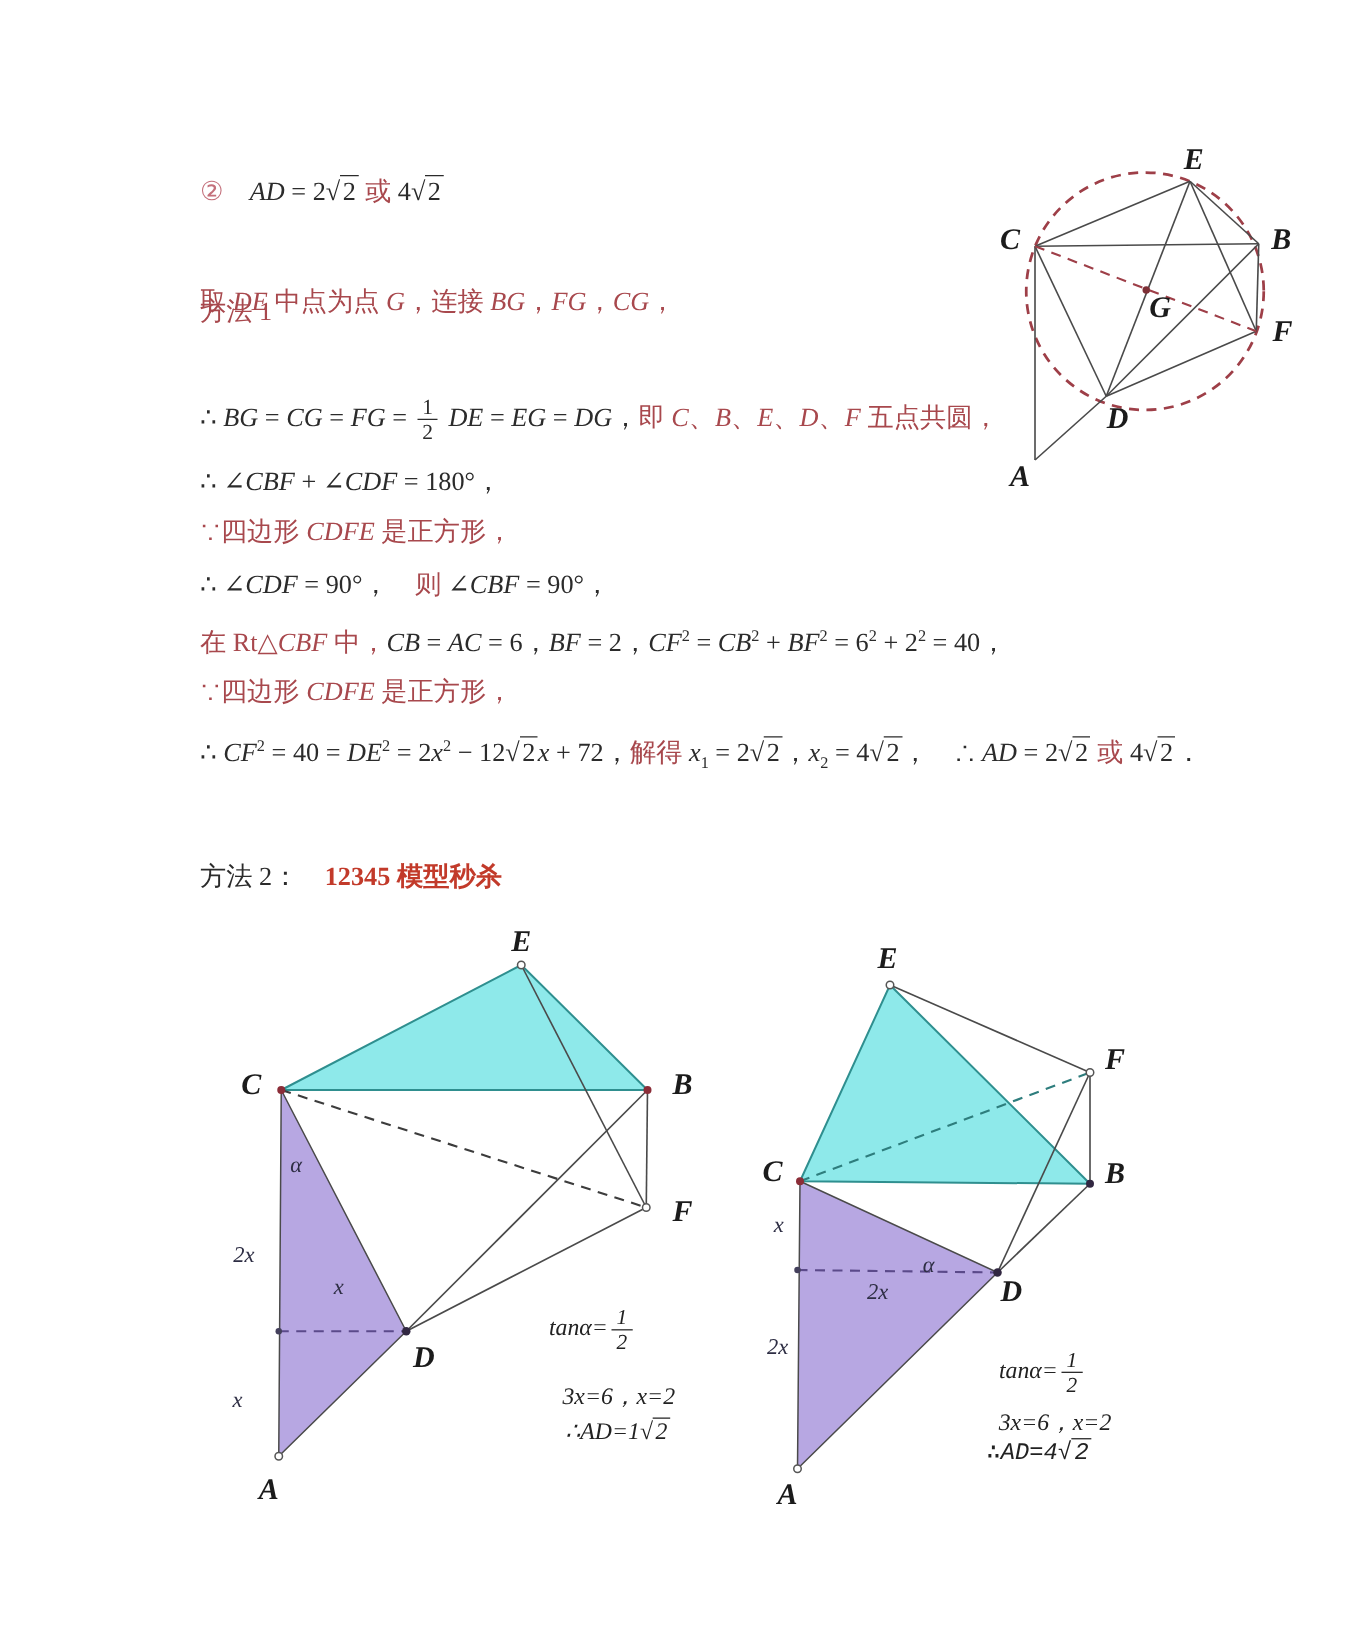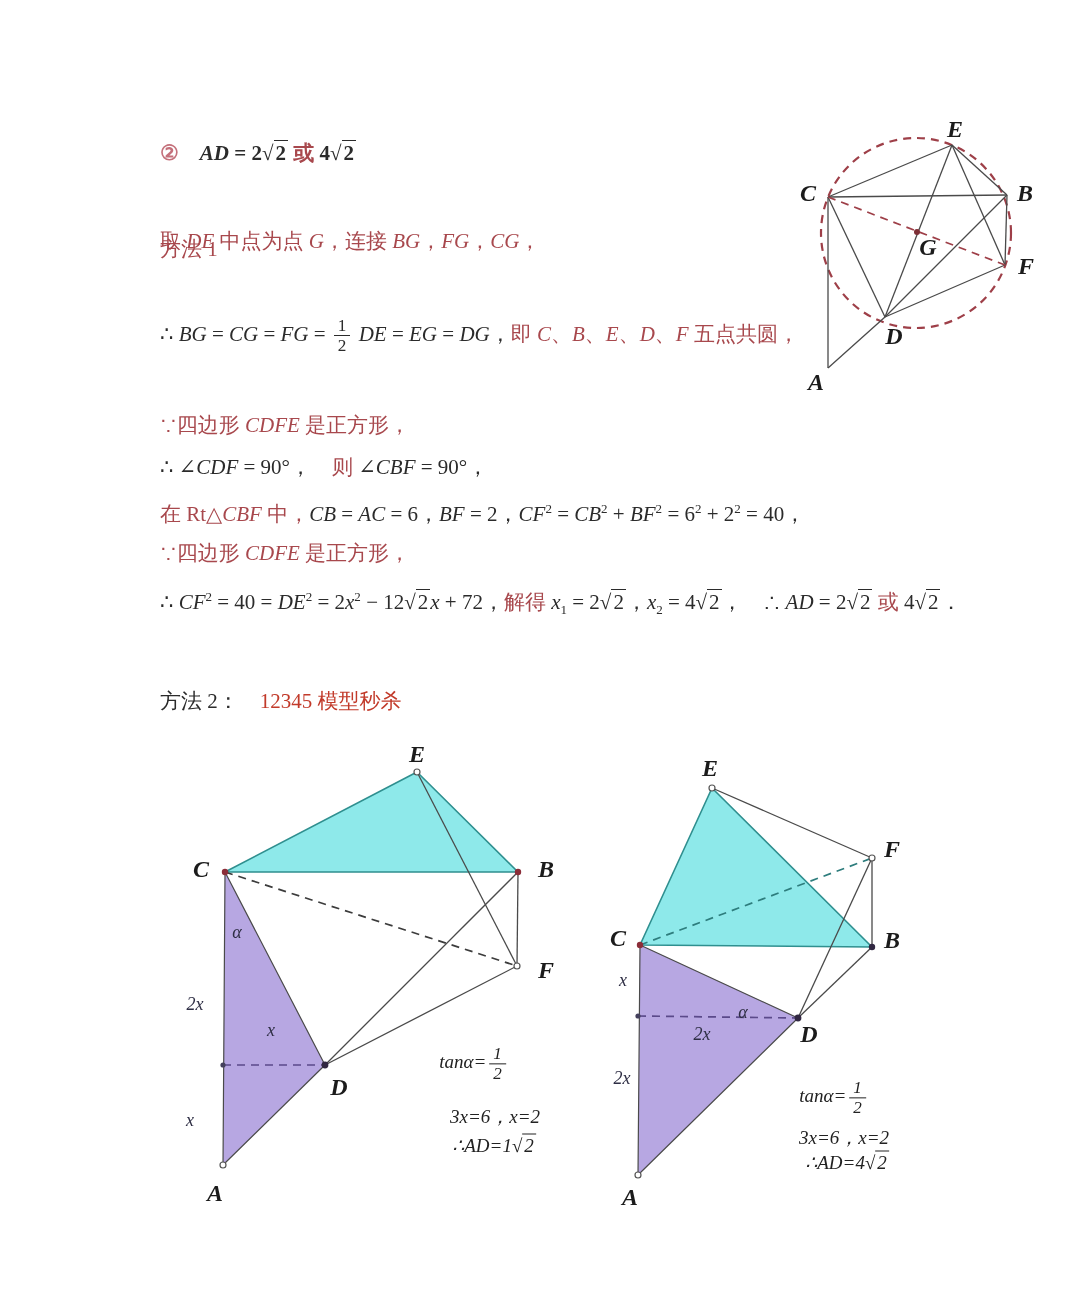--- a/index.html
+++ b/index.html
@@ -6,21 +6,21 @@
   body{
     width:1080px;height:1308px;position:relative;background:#ffffff;
     font-family:"Liberation Serif","DejaVu Serif",serif;color:#2b2b2b;
     overflow:hidden;
   }
   .solution{position:absolute;left:0;top:0;width:1080px;height:1308px;}
   .mline{
     position:absolute;left:160px;font-size:21px;line-height:34px;white-space:nowrap;
   }
   .it{font-style:italic;}
-  .bd{font-weight:normal;}
+  .bd{font-weight:bold;}
   .red{color:#a8484d;}
   .red2{color:#c23a2a;}
   .pink{color:#c4707b;}
   sup,sub{font-size:0.62em;}
   .sqrt{white-space:nowrap;}
   .sqrt::before{content:"√";font-style:normal;}
   .sqrt .rad{border-top:1.4px solid currentColor;padding:0 2px;}
   .frac{
     display:inline-flex;flex-direction:column;vertical-align:middle;
     text-align:center;font-size:0.82em;line-height:1.12;margin:0 3px;
@@ -32,27 +32,28 @@
   .dlabel{position:absolute;transform:translate(-50%,-50%);white-space:nowrap;}
   .pt{font-weight:bold;font-style:italic;font-size:24px;color:#1b1b1b;}
   .sm{font-style:italic;font-size:18px;color:#2e2e44;}
   .fm{font-style:italic;font-size:19px;color:#222222;margin-top:28px;}
   .fm .frac{font-size:0.9em;}
 </style>
 </head>
 <body>
 
 <section class="solution">
-    <div class="mline" style="top: 136px; font-weight: bold;"><span class="pink">②</span><span>　</span><span class="it">AD</span><span> = 2</span><span class="sqrt"><span class="rad">2</span></span><span class="red"> 或 </span><span>4</span><span class="sqrt"><span class="rad">2</span></span></div>
+    <div class="mline" style="top: 136px;"><span class="pink">②</span><span>　</span><span class="it">AD</span><span> = 2</span><span class="sqrt"><span class="rad">2</span></span><span class="red"> 或 </span><span>4</span><span class="sqrt"><span class="rad">2</span></span></div>
     <div class="mline" style="top: 184px; margin-top: 48px;"><span class="red">方法 1</span></div>
     <div class="mline" style="top: 224px;"><span class="red">取 </span><span class="red it">DE</span><span class="red"> 中点为点 </span><span class="red it">G</span><span class="red">，连接 </span><span class="red it">BG</span><span class="red">，</span><span class="red it">FG</span><span class="red">，</span><span class="red it">CG</span><span class="red">，</span></div>
     <div class="mline" style="top: 316px;"><span>∴ </span><span class="it">BG</span><span> = </span><span class="it">CG</span><span> = </span><span class="it">FG</span><span> = </span><span class="frac">
         <span class="num">1</span>
         <span class="den">2</span>
       </span><span> </span><span class="it">DE</span><span> = </span><span class="it">EG</span><span> = </span><span class="it">DG</span><span>，</span><span class="red">即 </span><span class="red it">C</span><span class="red">、</span><span class="red it">B</span><span class="red">、</span><span class="red it">E</span><span class="red">、</span><span class="red it">D</span><span class="red">、</span><span class="red it">F</span><span class="red"> 五点共圆，</span></div>
+    <div class="mline" style="top: 368px;"><span>∴ ∠</span><span class="it">CBF</span><span> + ∠</span><span class="it">CDF</span><span> = 180°，</span></div>
     <div class="mline" style="top: 408px;"><span class="red">∵四边形 </span><span class="red it">CDFE</span><span class="red"> 是正方形，</span></div>
     <div class="mline" style="top: 450px; text-align: right;"><span>∴ ∠</span><span class="it">CDF</span><span> = 90°，　</span><span class="red">则</span><span> ∠</span><span class="it">CBF</span><span> = 90°，</span></div>
     <div class="mline" style="top: 492px;"><span class="red">在 Rt△</span><span class="red it">CBF</span><span class="red"> 中，</span><span class="it">CB</span><span> = </span><span class="it">AC</span><span> = 6，</span><span class="it">BF</span><span> = 2，</span><span class="it">CF</span><sup>2</sup><span> = </span><span class="it">CB</span><sup>2</sup><span> + </span><span class="it">BF</span><sup>2</sup><span> = 6</span><sup>2</sup><span> + 2</span><sup>2</sup><span> = 40，</span></div>
     <div class="mline" style="top: 536px;"><span class="red">∵四边形 </span><span class="red it">CDFE</span><span class="red"> 是正方形，</span></div>
     <div class="mline" style="top: 580px;"><span>∴ </span><span class="it">CF</span><sup>2</sup><span> = 40 = </span><span class="it">DE</span><sup>2</sup><span> = 2</span><span class="it">x</span><sup>2</sup><span> − 12</span><span class="sqrt"><span class="rad">2</span></span><span class="it">x</span><span> + 72，</span><span class="red">解得 </span><span class="it">x</span><sub>1</sub><span> = 2</span><span class="sqrt"><span class="rad">2</span></span><span>，</span><span class="it">x</span><sub>2</sub><span> = 4</span><span class="sqrt"><span class="rad">2</span></span><span>，　∴ </span><span class="it">AD</span><span> = 2</span><span class="sqrt"><span class="rad">2</span></span><span class="red"> 或 </span><span>4</span><span class="sqrt"><span class="rad">2</span></span><span>．</span></div>
     <div class="mline" style="top: 684px;"><span>方法 2：　</span><span class="red2 bd">12345 模型秒杀</span></div>
   </section>
 <figure class="diagram" id="diagram-0" style="left: 780px; top: 105px; width: 300px; height: 300px;">
     <svg width="300" height="300" viewBox="0 0 300 300">
       <circle cx="136" cy="128" r="95" fill="none" stroke="#9e3f48" stroke-width="2.2" stroke-dasharray="8 6"></circle>
@@ -139,14 +140,14 @@
     <span class="dlabel pt" style="left: 50px; top: 457px;">A</span>
     <span class="dlabel sm" style="left: 163px; top: 272px;">α</span>
     <span class="dlabel sm" style="left: 122px; top: 294px;">2x</span>
     <span class="dlabel sm" style="left: 43px; top: 240px;">x</span>
     <span class="dlabel sm" style="left: 42px; top: 338px;">2x</span>
     <span class="dlabel fm" style="left: 254px; top: 330px;"><span class="it">tanα=</span><span class="frac">
         <span class="num">1</span>
         <span class="den">2</span>
       </span></span>
     <span class="dlabel fm" style="left: 264px; top: 370px;"><span class="it">3x=6，x=2</span></span>
-    <span class="dlabel fm" style="left: 267px; top: 394px;"><span>∴</span><span class="it">AD=4</span><span class="sqrt it"><span class="rad">2</span></span></span>
+    <span class="dlabel fm" style="left: 251px; top: 394px; font-family: Liberation Mono, monospace;"><span>∴</span><span class="it">AD=4</span><span class="sqrt it"><span class="rad">2</span></span></span>
   </figure>
 
 </body></html>

